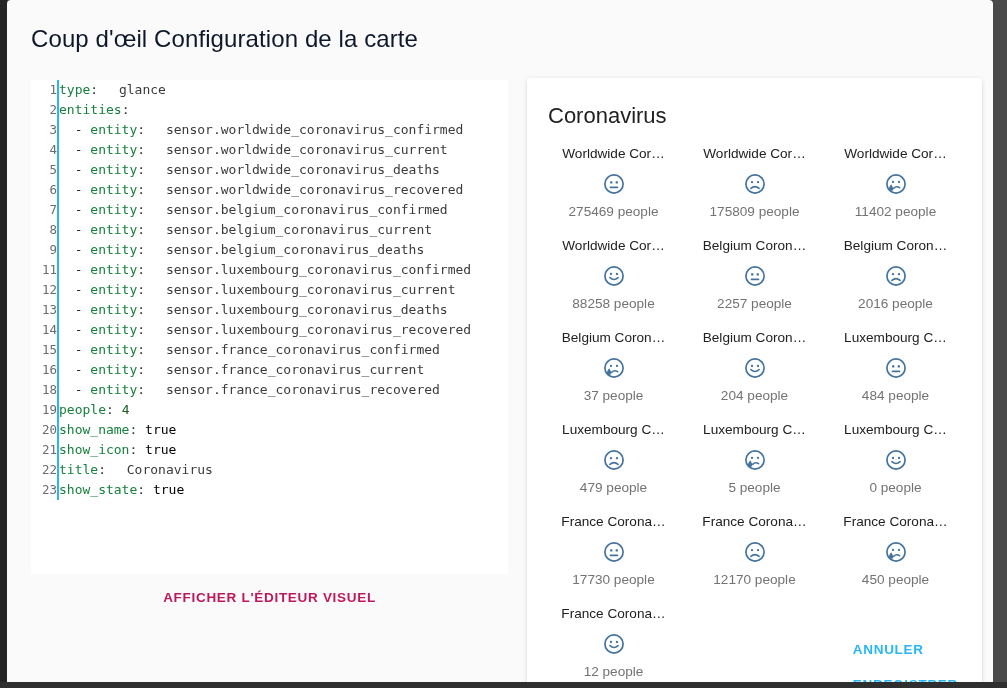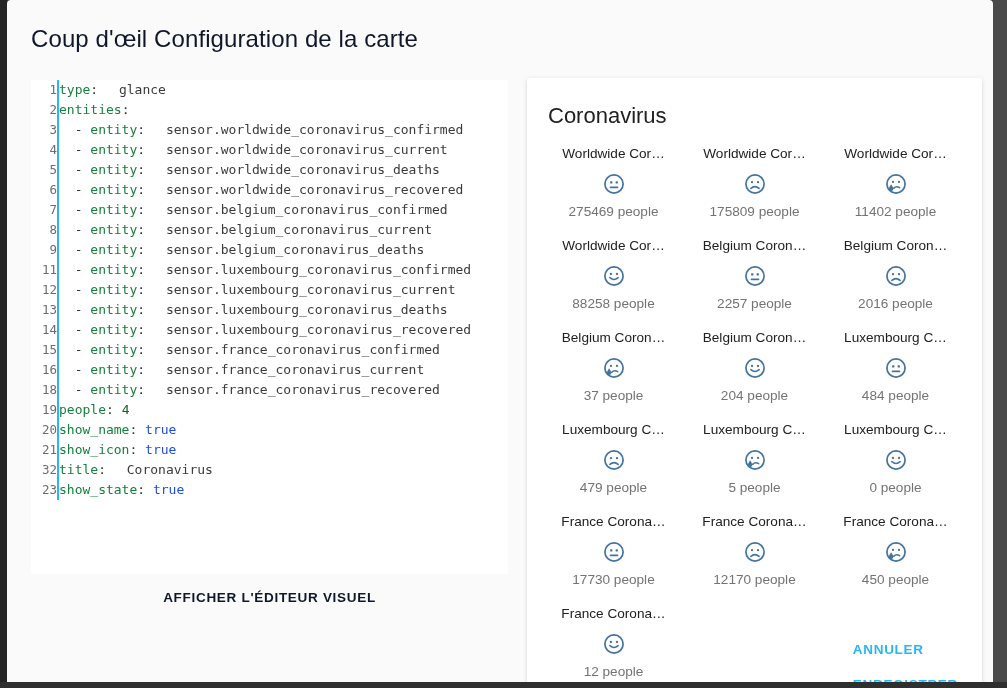--- a/index.html
+++ b/index.html
@@ -81,33 +81,33 @@
   }
   .codecell {
     padding-left: 6px;
     white-space: pre;
     color: #333333;
   }
   .k  { color: #15803d; }   
   .p  { color: #333333; }   
   .s  { color: #3b3b3b; margin-left: 13px; }   
   .n  { color: #1b5e20; }   
-  .b  { color: #1d4ed8; }   
+  .b  { color: #000000; }   
   .d  { color: #333333; }   
 
   .visual-editor-link {
     position: absolute;
     top: 518px;
     left: 24px;
     width: 477px;
     text-align: center;
     font-size: 13.5px;
     font-weight: bold;
     letter-spacing: .7px;
-    color: #0f172a;
+    color: #be185d;
     cursor: pointer;
   }
 
   
   .preview-col {
     position: absolute;
     left: 520px;
     top: 0;
     width: 455px;
     height: 545px;
@@ -303,21 +303,21 @@
                 <td class="gutter">20</td>
                 <td class="activebar"></td>
                 <td class="codecell"><span class="k">show_name</span><span class="p">: </span><span class="b">true</span></td>
               </tr>
               <tr>
                 <td class="gutter">21</td>
                 <td class="activebar"></td>
                 <td class="codecell"><span class="k">show_icon</span><span class="p">: </span><span class="b">true</span></td>
               </tr>
               <tr>
-                <td class="gutter">32</td>
+                <td class="gutter">22</td>
                 <td class="activebar"></td>
                 <td class="codecell"><span class="k">title</span><span class="p">: </span><span class="s">Coronavirus</span></td>
               </tr>
               <tr>
                 <td class="gutter">23</td>
                 <td class="activebar"></td>
                 <td class="codecell"><span class="k">show_state</span><span class="p">: </span><span class="b">true</span></td>
               </tr>
             </tbody>
         </table>

